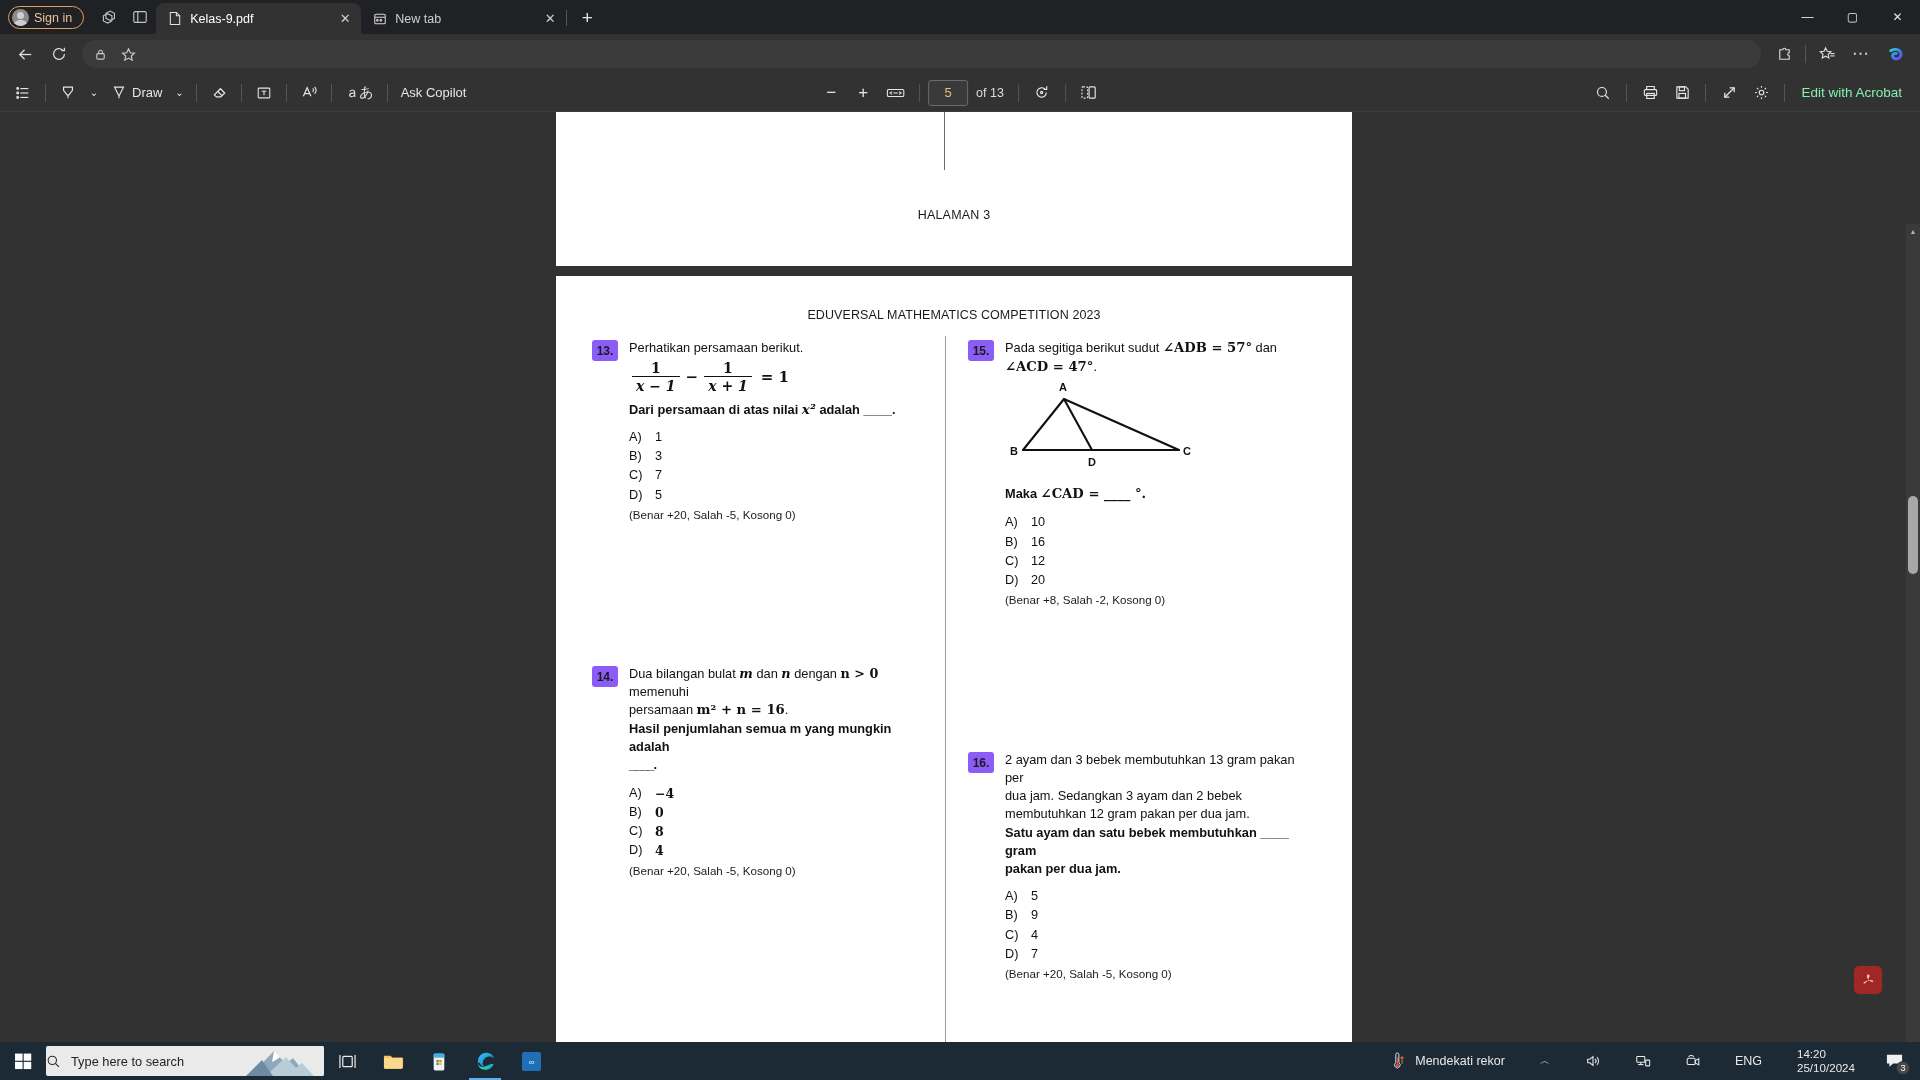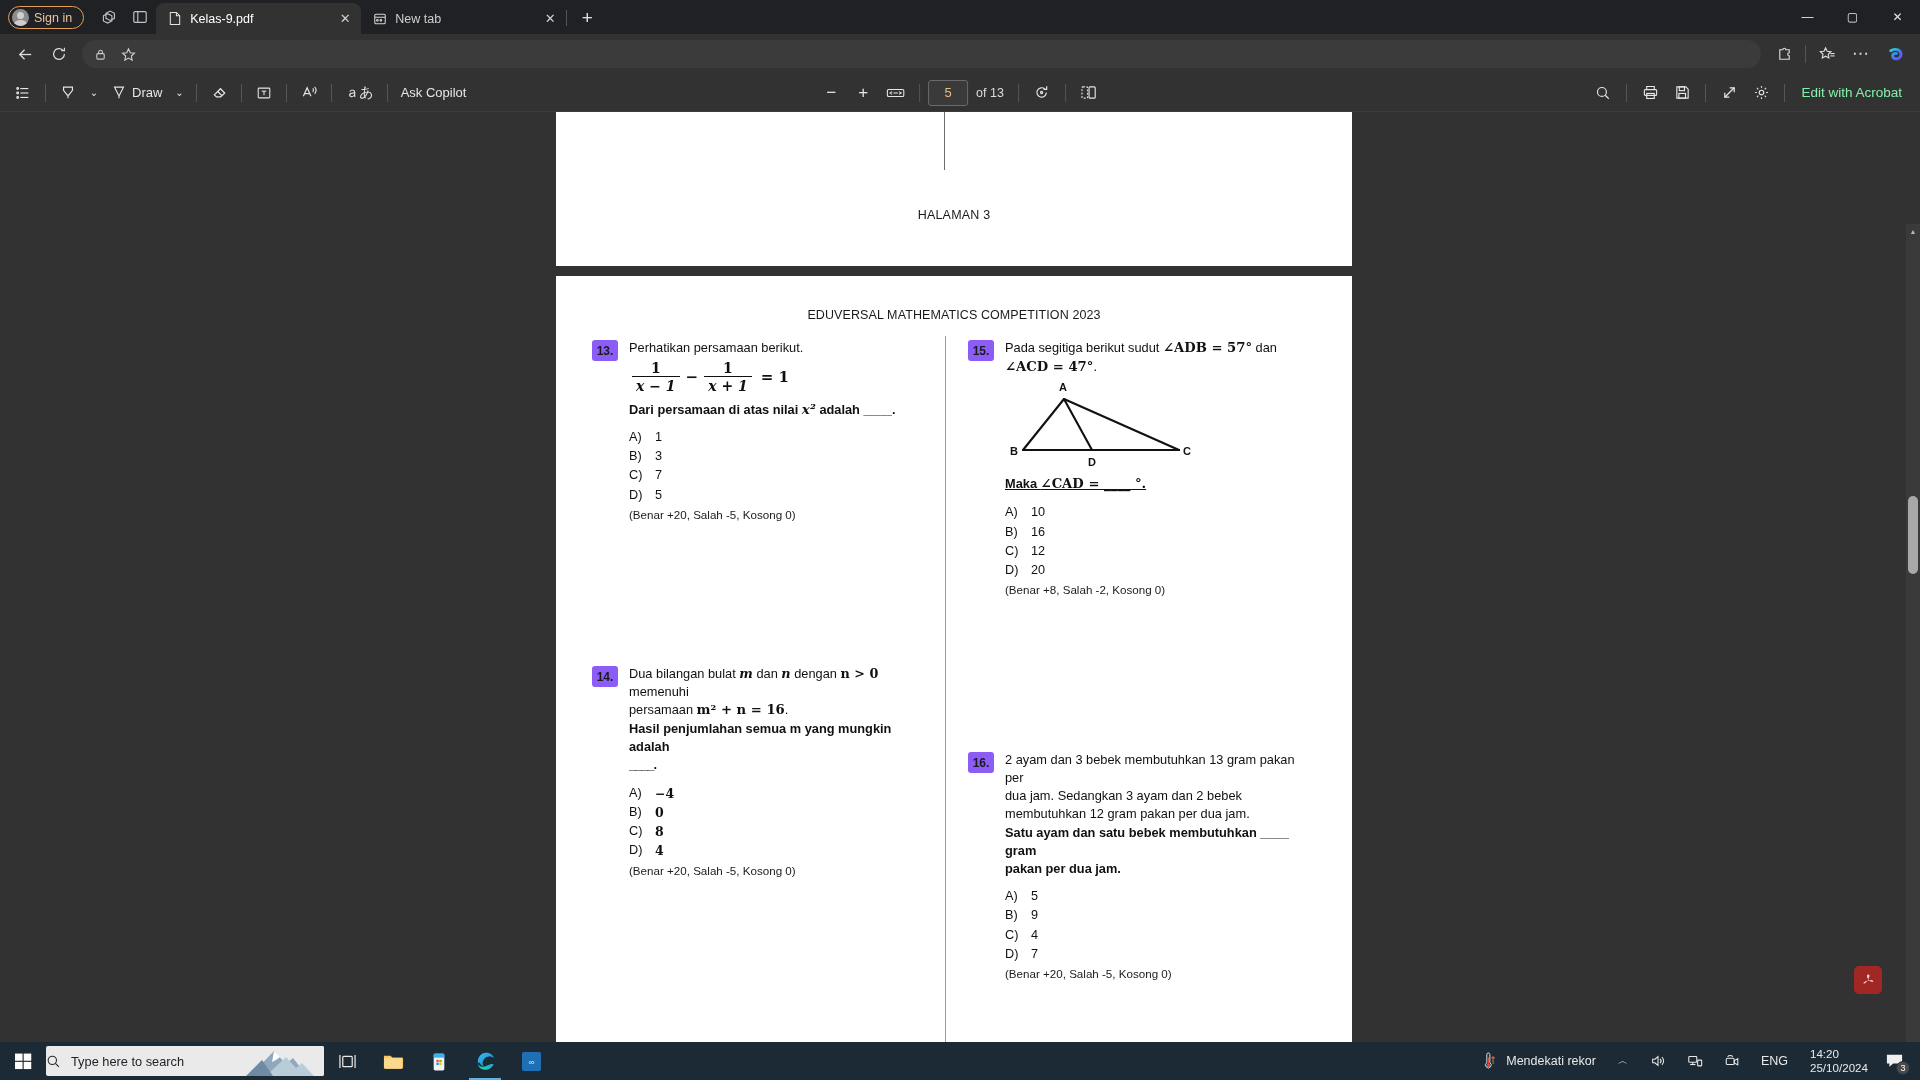--- a/index.html
+++ b/index.html
@@ -227,21 +227,21 @@
   .tbicon {
     width: 46px; height: 38px; display: flex; align-items: center; justify-content: center;
     position: relative;
   }
   .tbicon.active::after {
     content: ""; position: absolute; left: 7px; right: 7px; bottom: 0;
     height: 2px; background: #62b0e8;
   }
   .tray {
     position: absolute; right: 0; display: flex; align-items: center; height: 38px;
-    color: #e9e9e9; font-size: 12.5px; gap: 3px; padding-right: 6px;
+    color: #e9e9e9; font-size: 12.5px; gap: 16px; padding-right: 6px;
   }
   .tray .it { padding: 0 9px; display: flex; align-items: center; height: 38px; }
   .clock {
     display: flex; flex-direction: column; align-items: flex-start; justify-content: center;
     line-height: 1.25; font-size: 11.6px; padding: 0 10px; height: 38px;
   }
   .notif { padding: 0 10px 0 4px; position: relative; display:flex; align-items:center; height:38px;}
   .notif .badge {
     position: absolute; right: 4px; bottom: 5px; width: 14px; height: 14px;
     border-radius: 50%; background: #4a4a4a; color: #fff; font-size: 9px;
@@ -611,21 +611,21 @@
             <text x="176" y="75" font-family="Liberation Sans, sans-serif" font-size="11" font-weight="700" fill="#111">C</text>
             <text x="81" y="86" font-family="Liberation Sans, sans-serif" font-size="11" font-weight="700" fill="#111">D</text>
             <g stroke="#111" stroke-width="2.1" fill="none" stroke-linecap="round">
               <line x1="16" y1="70" x2="172" y2="70"></line>
               <line x1="16" y1="70" x2="57" y2="19"></line>
               <line x1="57" y1="19" x2="172" y2="70"></line>
               <line x1="57" y1="19" x2="85" y2="70"></line>
             </g>
           </svg>
 
-          <div class="bold" style="margin-top:3px;text-decoration:underline;">
+          <div class="bold" style="margin-top:13px;">
             <span>Maka</span>
             <span class="mthn" style="font-size:13.2px;">∠CAD = ____ °.</span>
           </div>
 
           <div class="opts">
             <div class="opt">
               <span class="ol">A)</span>
               <span class="ov">10</span>
             </div>
             <div class="opt">

